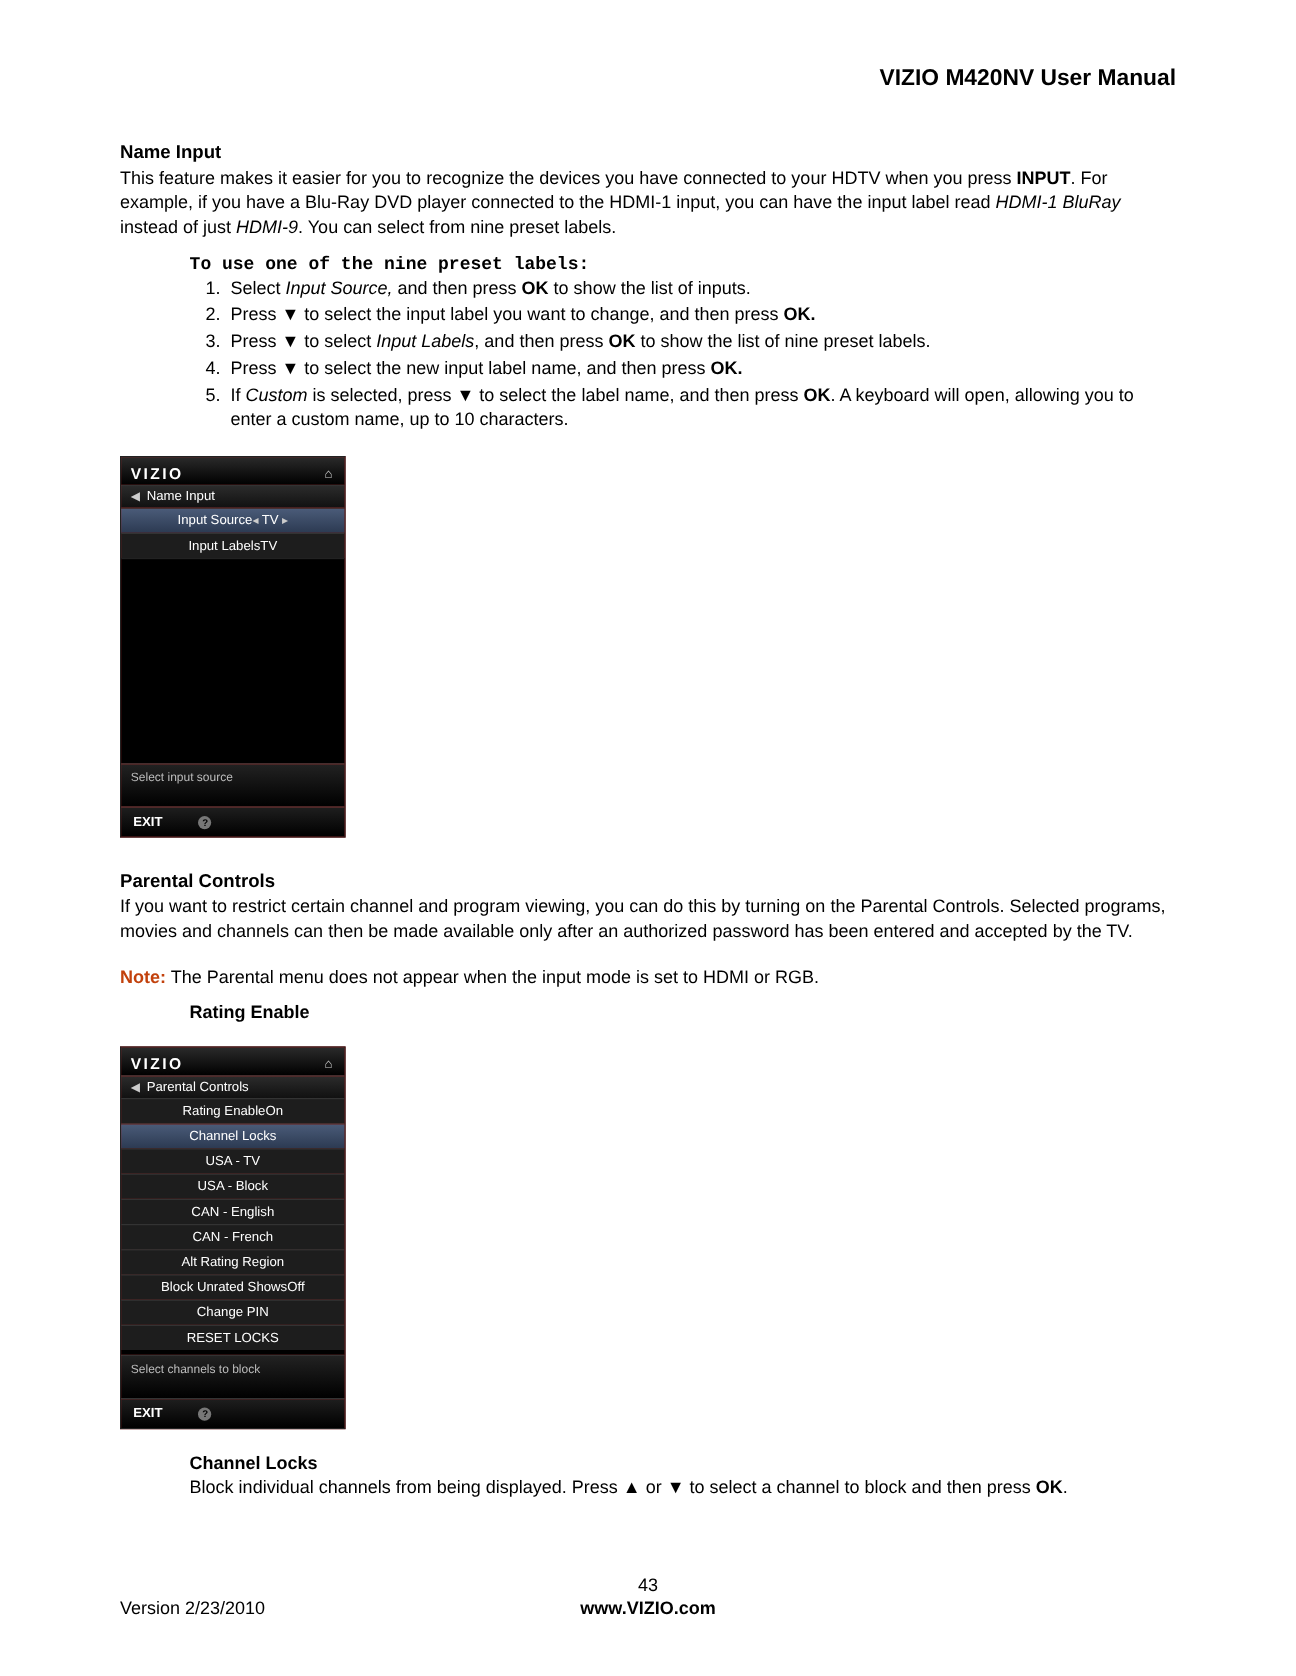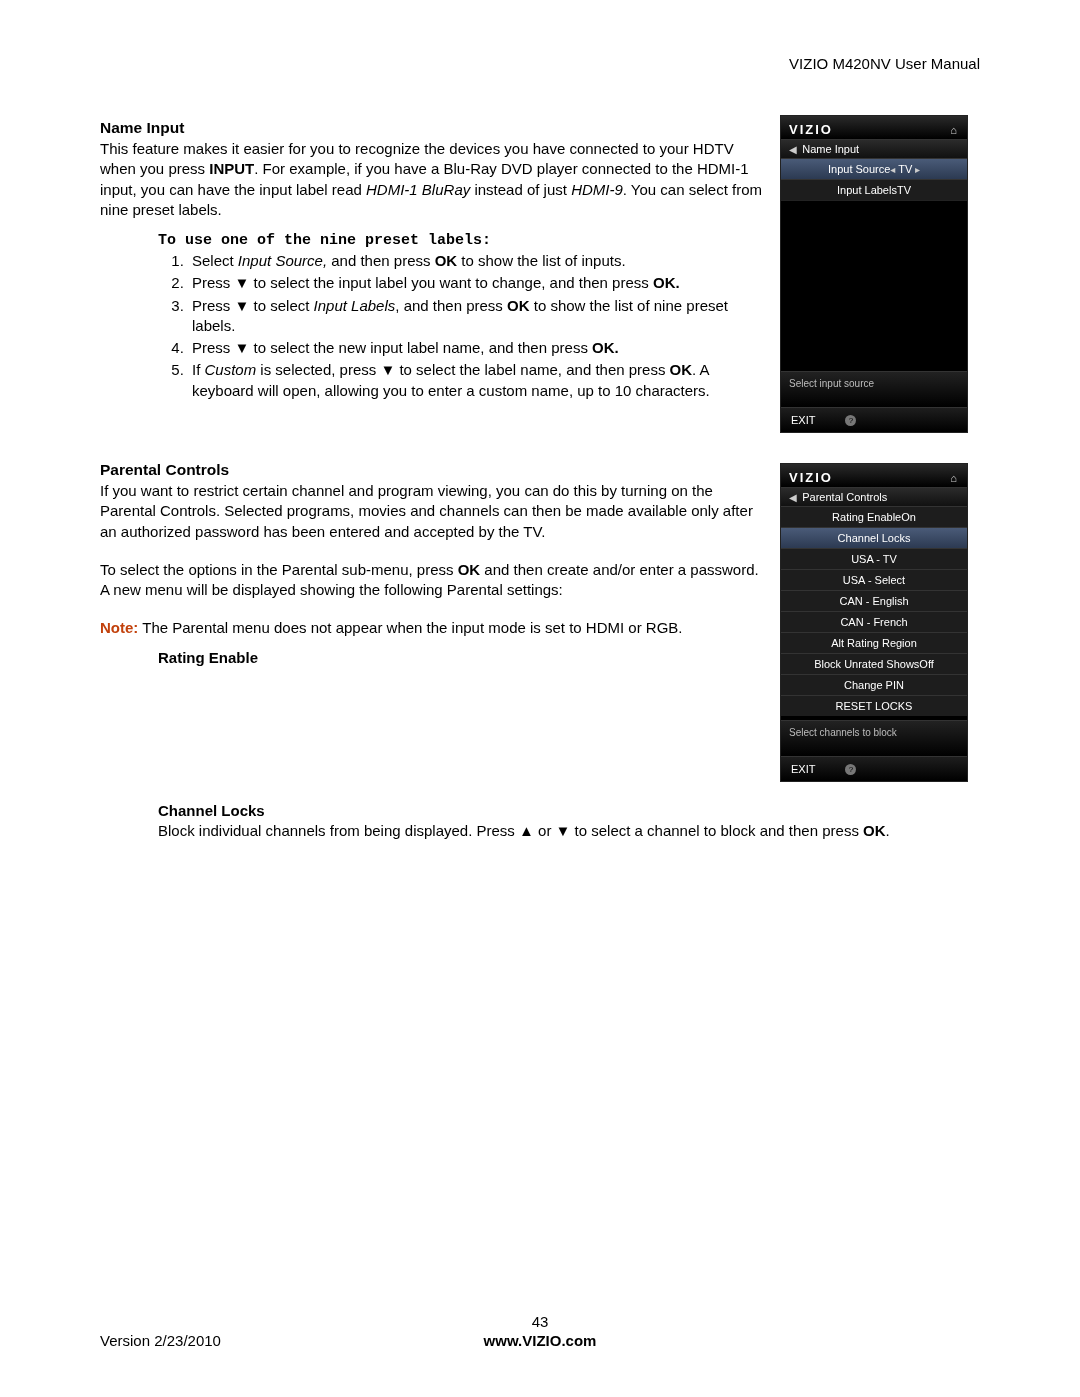--- a/index.html
+++ b/index.html
@@ -14,29 +14,31 @@
     width: 1080px;
     height: 1397px;
     position: relative;
     box-sizing: border-box;
     padding: 55px 100px 40px 100px;
   }
   .header-right {
     position: absolute;
     top: 55px;
     right: 100px;
-    font-size: 15px;
+    font-size: 19px;
+    font-weight: bold;
   }
   .content {
     margin-top: 60px;
   }
   .col-wrap {
     display: flex;
     gap: 12px;
     align-items: flex-start;
+    flex-direction: column;
   }
   .text-col { flex: 1 1 auto; }
   .screen-col { width: 200px; flex: 0 0 200px; }
   h3.section {
     font-size: 15.5px;
     font-weight: bold;
     margin: 4px 0 2px 0;
   }
   h4.sub { font-size: 15px; font-weight: bold; margin: 2px 0; }
   p { margin: 0 0 2px 0; line-height: 1.35; }
@@ -90,21 +92,21 @@
     background: linear-gradient(#222,#000);
     border-top: 1px solid #333;
     font-size: 10px;
   }
   .osd .footer {
     display:flex; align-items:center; gap: 30px;
     padding: 6px 10px;
     background: linear-gradient(#1e1e1e,#000);
     border-top: 1px solid #333;
     font-size: 11px;
-    font-weight: normal;
+    font-weight: bold;
   }
   .osd .home-icon { font-size: 11px; color:#ccc; }
   .osd .caret { font-size: 10px; color:#ccc; }
   .osd .qicon {
     display:inline-block; width:11px; height:11px; border-radius:50%;
     background:#777; color:#000; font-size:8px; line-height:11px; text-align:center;
   }
   .osd .spacer-sm { height: 4px; background:#000; }
   .page-footer {
     position: absolute;
@@ -167,23 +169,20 @@
         </div>
       </div>
     </div>
 
     <div style="height:10px"></div>
     <div class="col-wrap">
       <div class="text-col">
         <h3 class="section">Parental Controls</h3>
         <p>If you want to restrict certain channel and program viewing, you can do this by turning on the Parental Controls. Selected programs, movies and channels can then be made available only after an authorized password has been entered and accepted by the TV.</p>
         <p style="margin-top:18px">
-          <span>To select the options in the Parental sub-menu, press </span><b>OK</b><span> and then create and/or enter a password. A new menu will be displayed showing the following Parental settings:</span>
-        </p>
-        <p style="margin-top:18px">
           <span class="note-label">Note:</span><span> The Parental menu does not appear when the input mode is set to HDMI or RGB.</span>
         </p>
 
         <div class="indent-block">
           <h4 class="sub">Rating Enable</h4>
         </div>
       </div>
 
       <div class="screen-col">
         <div class="osd" style="margin-top:6px">
@@ -201,21 +200,21 @@
               </div>
               <div class="row hl">
                 <span>Channel Locks</span>
                 <span></span>
               </div>
               <div class="row">
                 <span>USA - TV</span>
                 <span></span>
               </div>
               <div class="row">
-                <span>USA - Select</span>
+                <span>USA - Block</span>
                 <span></span>
               </div>
               <div class="row">
                 <span>CAN - English</span>
                 <span></span>
               </div>
               <div class="row">
                 <span>CAN - French</span>
                 <span></span>
               </div>

